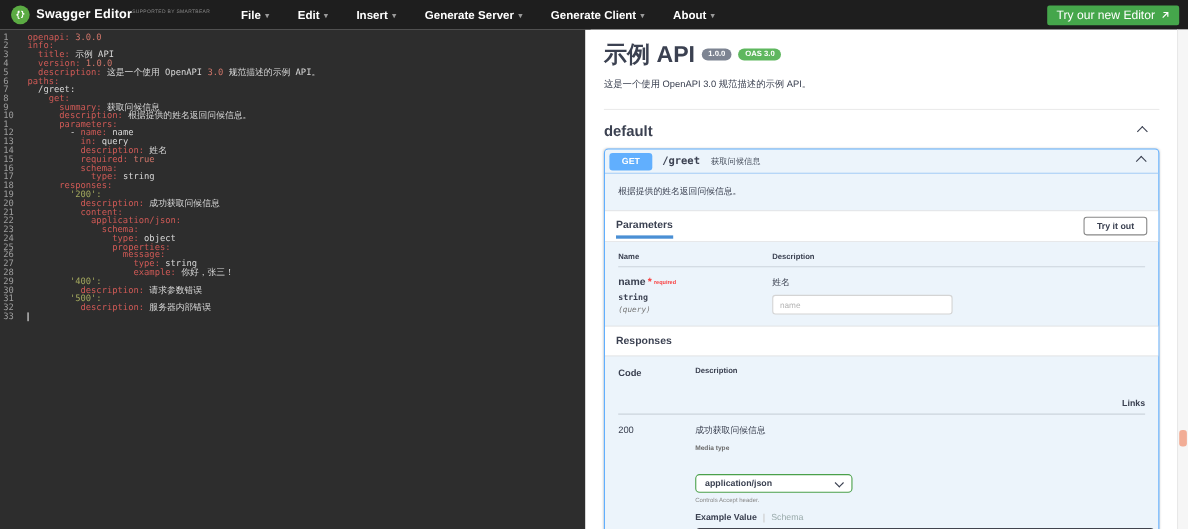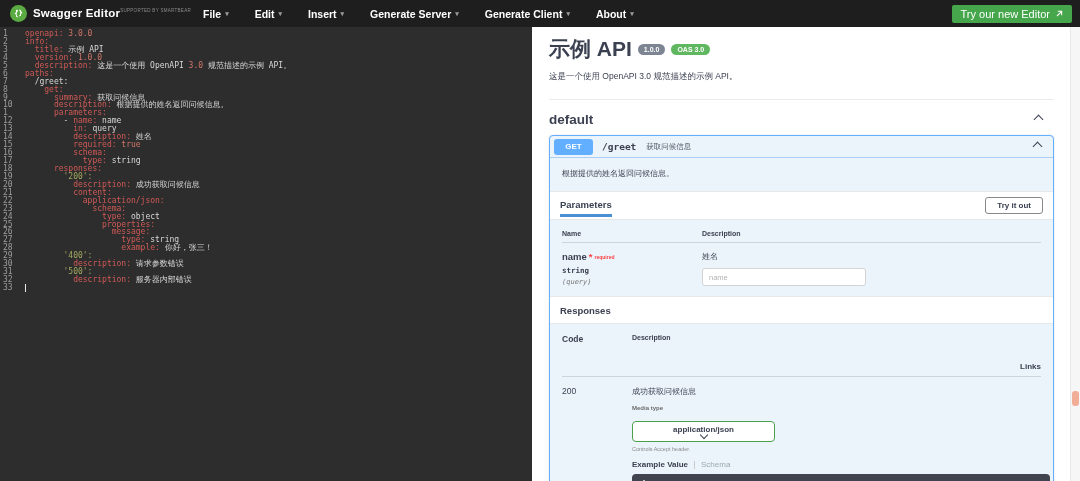--- a/index.html
+++ b/index.html
@@ -5,21 +5,21 @@
   html,body{margin:0;padding:0;width:1080px;height:481px;overflow:hidden;background:#fff;
     font-family:"Liberation Sans",sans-serif;-webkit-font-smoothing:antialiased;}
   
   .topbar{height:27px;background:#1e1e1e;display:flex;align-items:center;padding:0 6px;box-sizing:border-box;}
   .brand{display:flex;align-items:center;gap:6px;margin-left:4px;cursor:pointer;}
   .logo{width:17px;height:17px;border-radius:50%;background:#57b copy;background:#5bab43;display:flex;align-items:center;justify-content:center;}
   .logo svg{display:block;}
   .brand-text{display:flex;flex-direction:row;line-height:1;}
   .brand-name{color:#fff;font-size:11.5px;font-weight:bold;letter-spacing:.2px;}
   .brand-tag{color:#8b8b8b;font-size:4.5px;margin-top:1px;letter-spacing:.3px;text-transform:uppercase;}
-  .menus{display:flex;align-items:center;margin-left:12px;gap:26px;}
+  .menus{display:flex;align-items:center;margin-left:28px;gap:26px;}
   .menu-item{color:#fff;font-size:10.5px;font-weight:bold;display:flex;align-items:center;gap:4px;cursor:pointer;white-space:nowrap;}
   .menu-caret{color:#9a9a9a;font-size:7px;}
   .cta{margin-left:auto;margin-right:2px;background:#45a64b;border:none;border-radius:2px;color:#fff;
     font-size:11px;font-family:inherit;padding:3px 9px;display:flex;align-items:center;gap:5px;cursor:pointer;}
   
   .main{display:flex;height:454px;position:relative;}
   
   .editor{width:532px;background:#2d2d2d;overflow:hidden;padding-top:3px;box-sizing:border-box;
     font-family:"DejaVu Sans Mono",monospace;font-size:8px;cursor:text;}
   .code-line{display:flex;height:7.95px;line-height:7.95px;white-space:pre;}
@@ -72,22 +72,22 @@
     font-size:7.5px;padding:1px 6px;box-sizing:content-box;color:#3b4151;font-family:inherit;}
   .pinput::placeholder{color:#b5b5b5;}
   .col-code{width:70px;flex:none;font-size:8.5px;}
   .col-rdesc{flex:1;}
   .col-links{width:62px;flex:none;text-align:right;font-size:8px;}
   .col-links.hdr{font-style:normal;margin-top:28px;}
   .nolinks{font-style:italic;color:#4a5260;}
   .rrow{display:flex;padding:9px 0 2px 0;}
   .rdesc-text{font-size:8px;}
   .media-label{font-size:6px;color:#6b6b6b;margin-top:8px;font-weight:bold;}
-  .media-select{margin-top:10px;width:125px;border:1.5px solid #4aa04a;border-radius:4px;background:#fff;
-    display:flex;align-items:center;justify-content:space-between;padding:3px 8px;cursor:pointer;flex-direction:column;}
+  .media-select{margin-top:20px;width:125px;border:1.5px solid #4aa04a;border-radius:4px;background:#fff;
+    display:flex;align-items:center;justify-content:space-between;padding:3px 8px;cursor:pointer;}
   .media-select span{font-size:8px;font-weight:bold;}
   .sel-caret{width:5px;height:5px;border-right:1.4px solid #3b4151;border-bottom:1.4px solid #3b4151;transform:rotate(45deg);margin-top:-2px;}
   .controls-note{font-size:5.5px;color:#8a8a8a;margin-top:4px;}
   .model-tabs{display:flex;align-items:center;gap:6px;margin-top:8px;text-align:center;}
   .tab-ex{font-size:8px;font-weight:bold;cursor:pointer;}
   .tab-sep{width:1px;height:8px;background:#ccc;}
   .tab-sc{font-size:8px;color:#9aa;cursor:pointer;}
   .codeblock{margin:5px 0 0 0;background:#41444e;border-radius:4px;color:#fff;
     font-family:"DejaVu Sans Mono",monospace;font-size:8px;line-height:10px;padding:6px 9px;width:418px;box-sizing:border-box;}
   .tok-s{color:#9be49b;}

